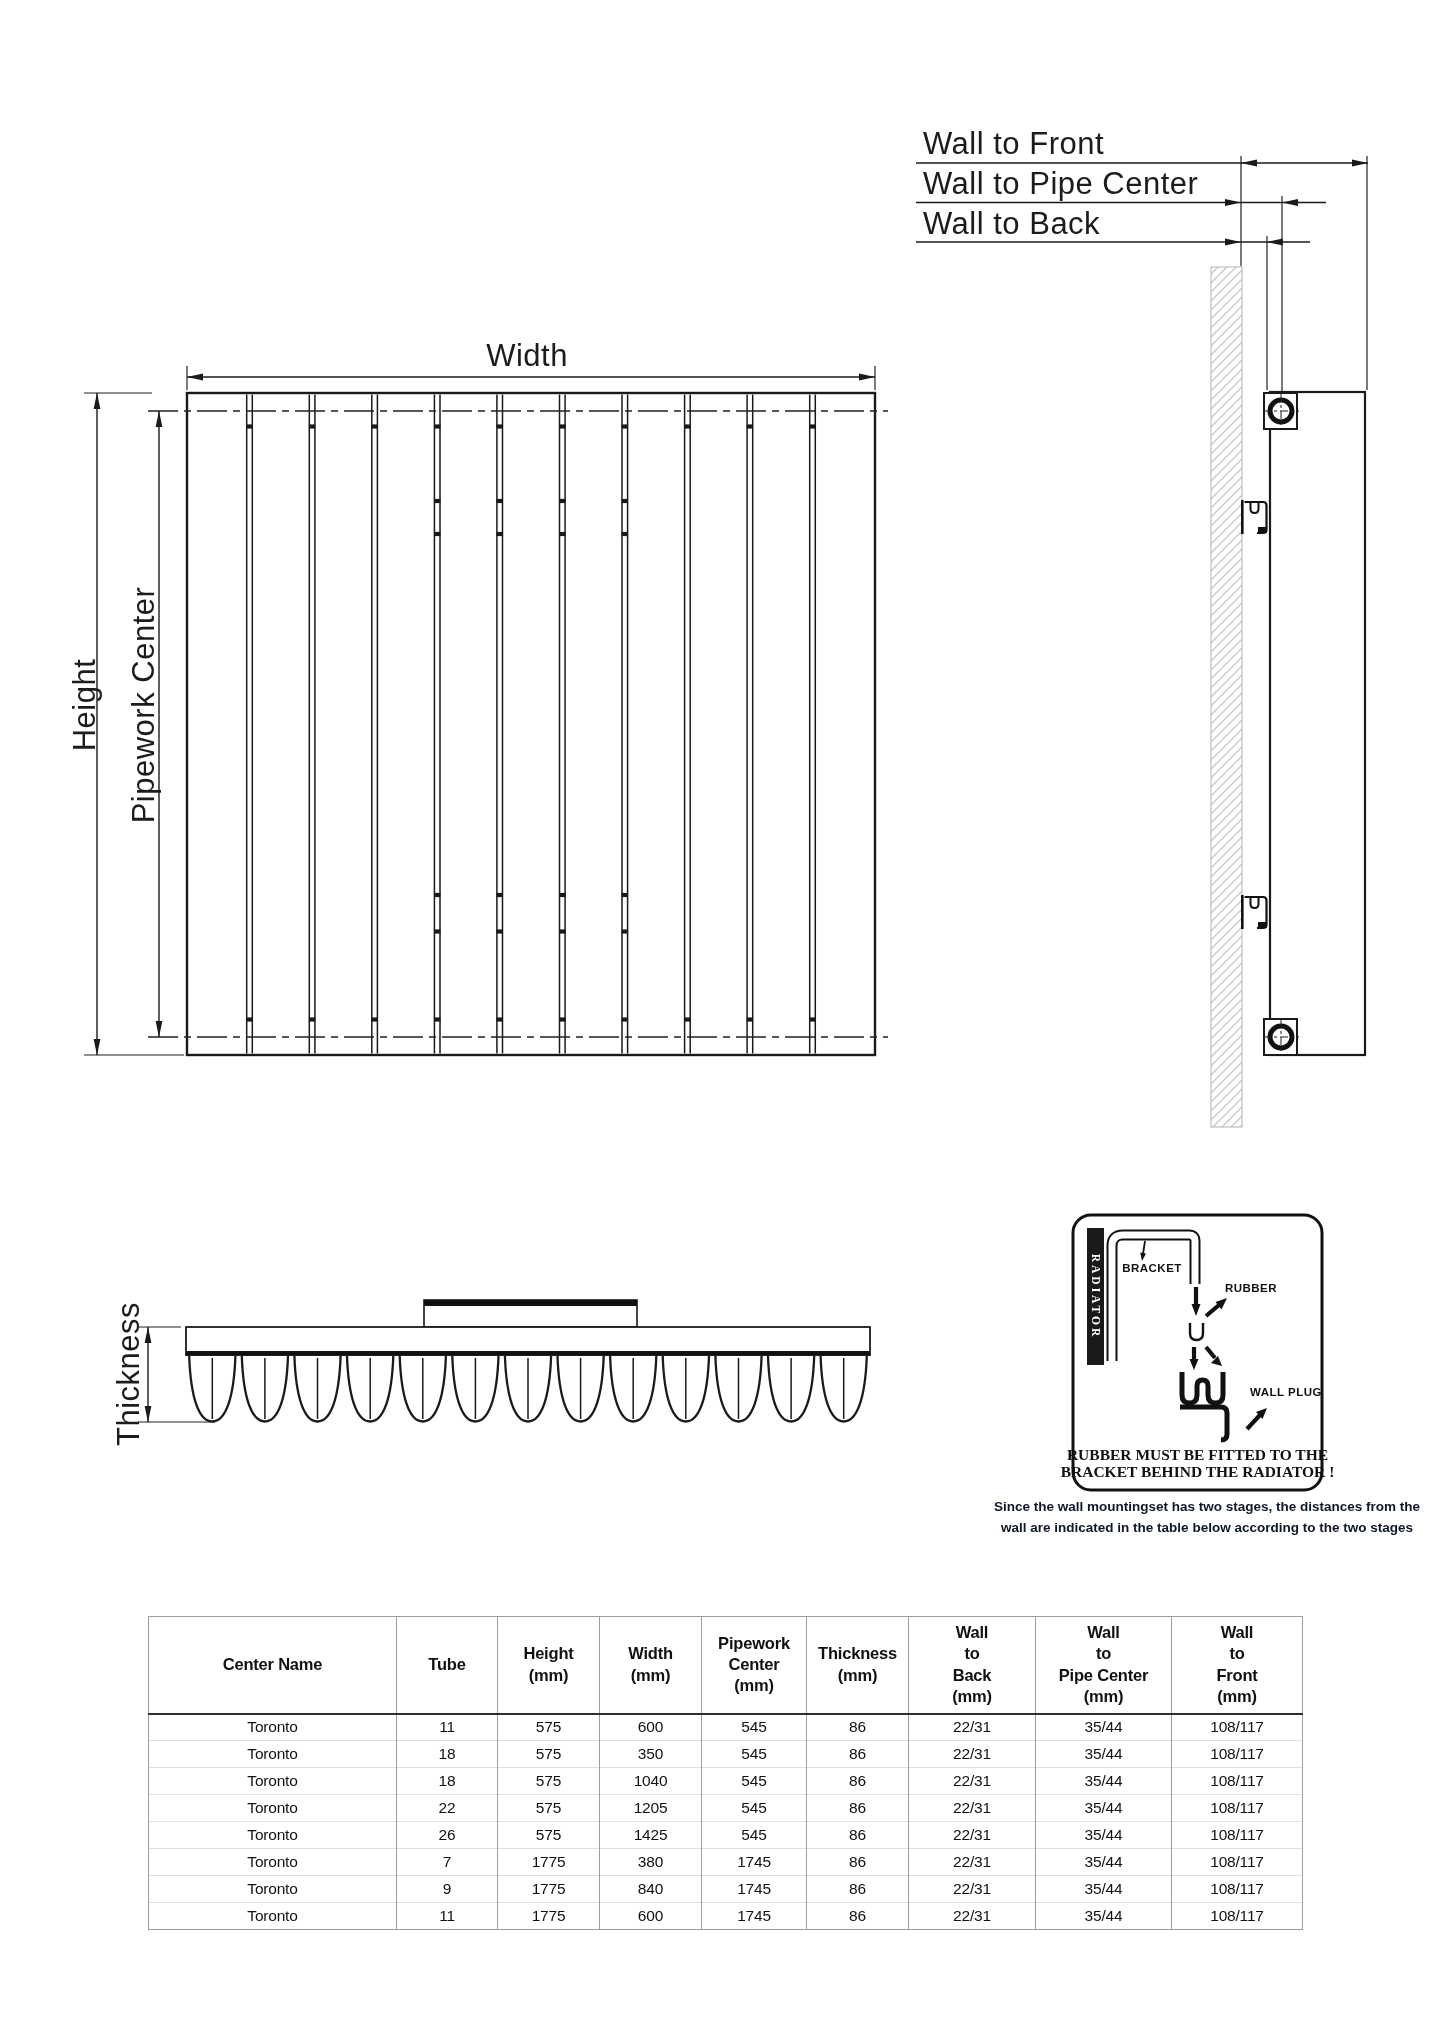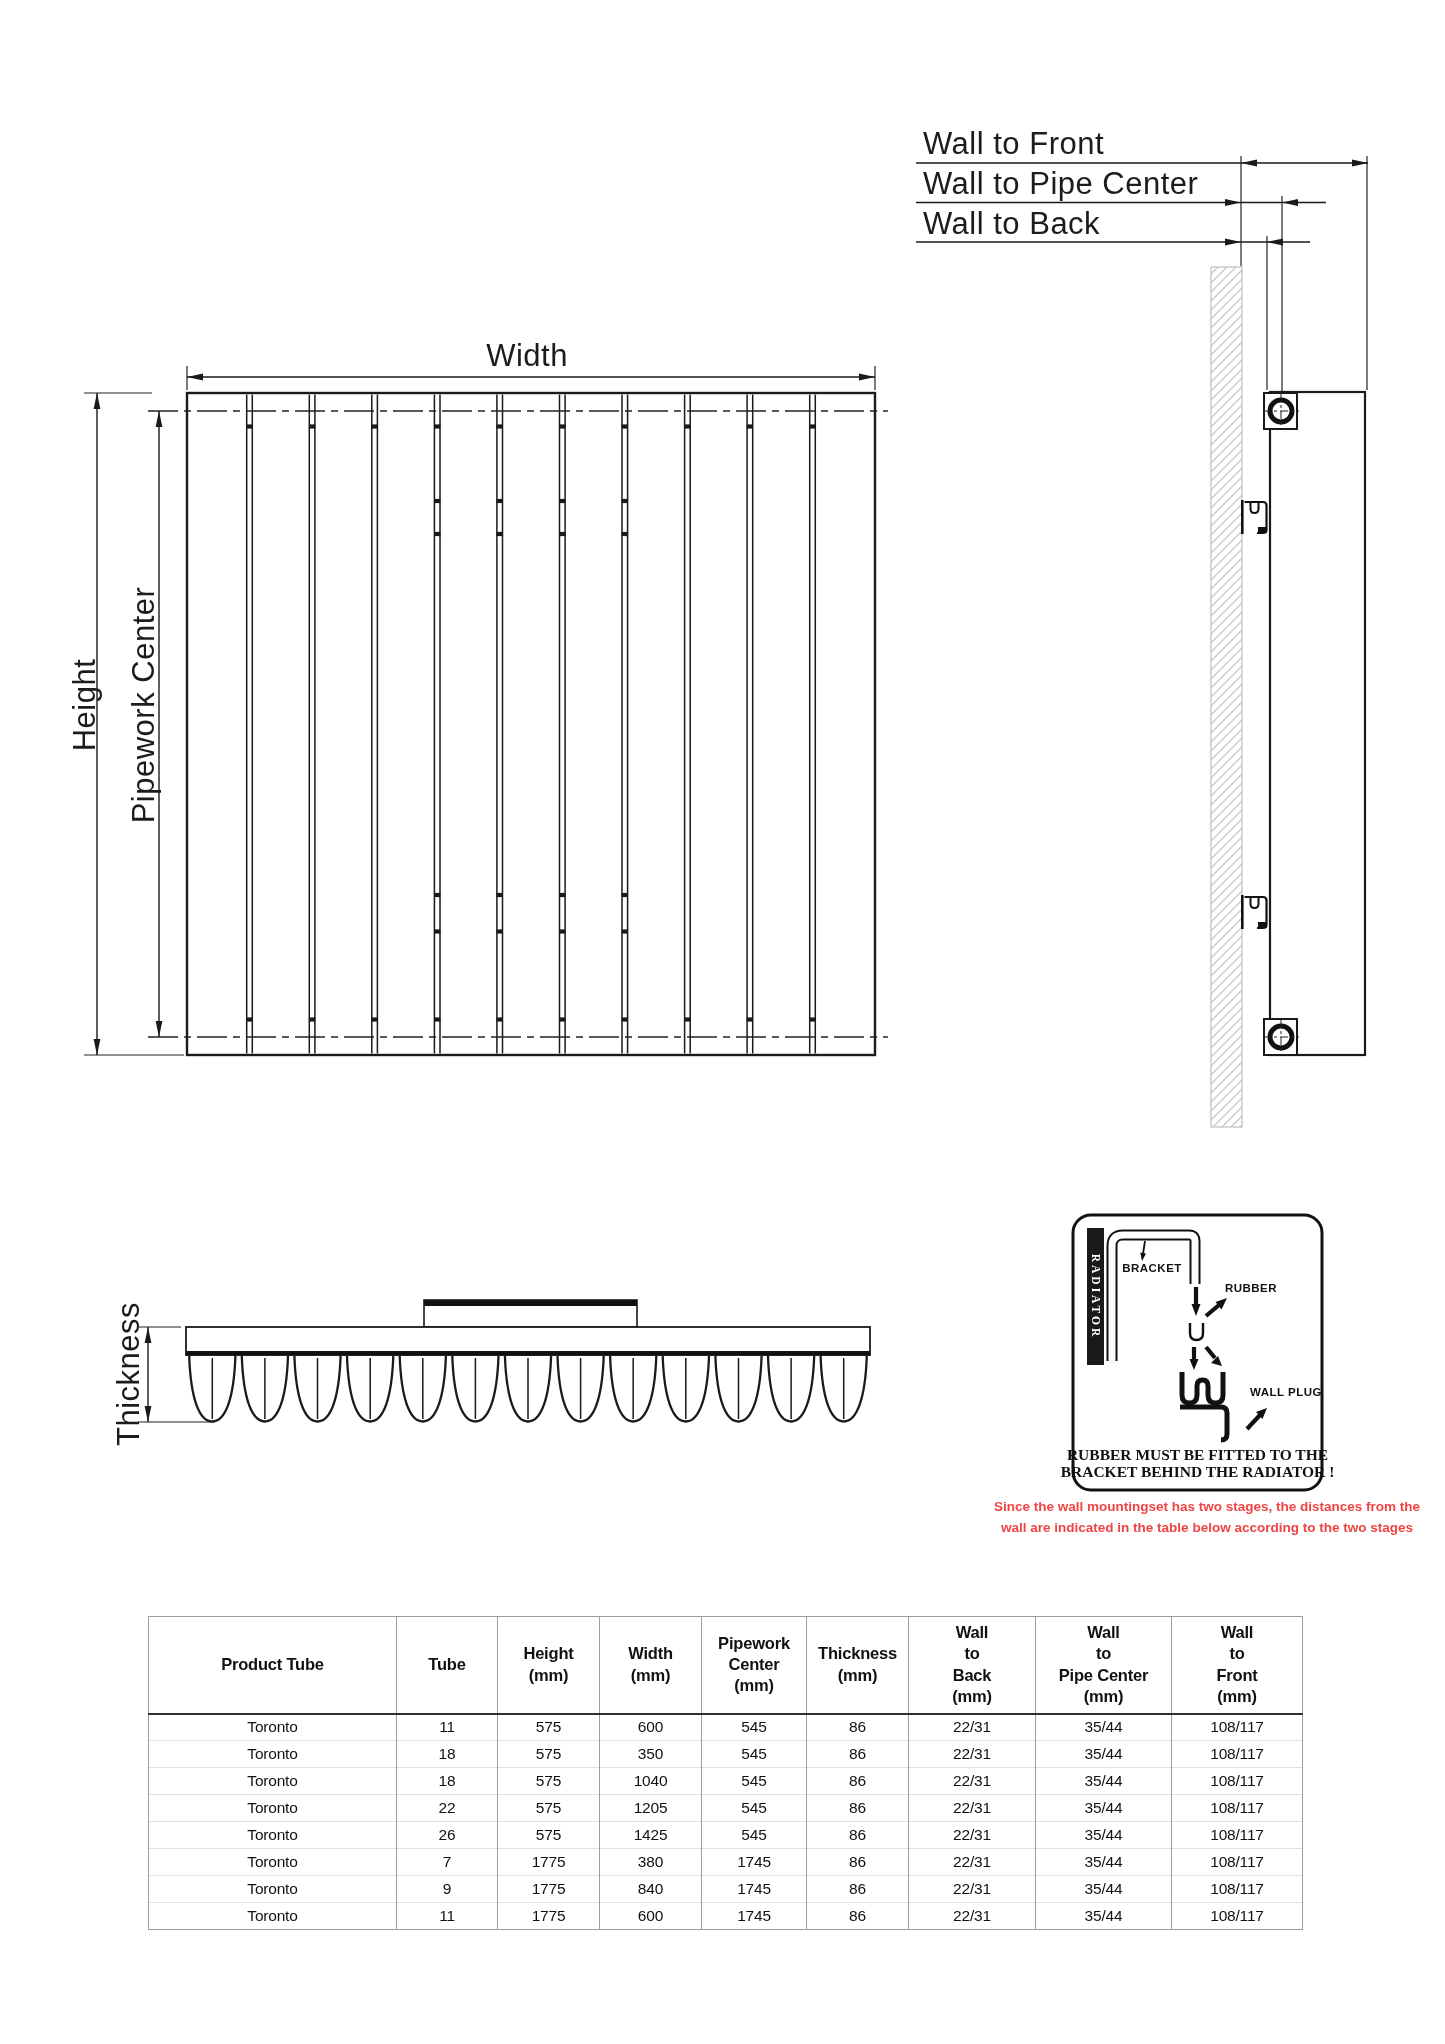--- a/index.html
+++ b/index.html
@@ -4,21 +4,21 @@
 <style>
   * { margin:0; padding:0; box-sizing:border-box; }
   html,body { background:#ffffff; }
   body { width:1445px; height:2044px; position:relative; font-family:"Liberation Sans", sans-serif; }
   svg.drawing { position:absolute; left:0; top:0; }
   .dim-label { font-family:"Liberation Sans", sans-serif; font-size:31px; fill:#1c1c1c; letter-spacing:0.5px; font-weight:400; }
   .small-label { font-family:"Liberation Sans", sans-serif; font-size:11.5px; font-weight:bold; fill:#111; letter-spacing:0.5px; }
   .warning-label { font-family:"Liberation Serif", serif; font-size:15.5px; font-weight:bold; fill:#111; }
   .radiator-bar-label { font-family:"Liberation Serif", serif; font-size:11.5px; font-weight:bold; fill:#ffffff; letter-spacing:3px; }
   .note { position:absolute; left:990px; top:1497px; width:434px; text-align:center;
-          font-size:13.5px; font-weight:600; color:#ef4444; line-height:1.55; }
+          font-size:13.5px; font-weight:600; color:#0f172a; line-height:1.55; }
   table.spec { position:absolute; left:148px; top:1616px; width:1154px; border-collapse:collapse; table-layout:fixed;
                font-family:"Liberation Sans", sans-serif; color:#111; border:1.5px solid #9e9e9e; }
   table.spec th { height:97px; font-size:16.5px; font-weight:bold; text-align:center; vertical-align:middle;
                   line-height:1.3; border-left:1px solid #9e9e9e; border-right:1px solid #9e9e9e;
                   border-bottom:2.5px solid #2f2f2f; letter-spacing:-0.2px; }
   table.spec td { height:27px; font-size:15.5px; text-align:center; vertical-align:middle;
                   border-left:1px solid #9e9e9e; border-right:1px solid #9e9e9e;
                   border-top:1px solid #e0e0e0; letter-spacing:-0.2px; }
   table.spec tbody tr:first-child td { border-top:none; }
 </style>
@@ -259,21 +259,21 @@
       <col style="width:102px">
     <col style="width:102px">
       <col style="width:105px">
       <col style="width:102px">
     <col style="width:127px">
       <col style="width:136px">
       <col style="width:131px">
   </colgroup>
   <thead>
       <tr>
-        <th>Product Tube</th>
+        <th>Center Name</th>
         <th>Tube</th>
         <th>Height<br>(mm)</th>
         <th>Width<br>(mm)</th>
         <th>Pipework<br>Center<br>(mm)</th>
         <th>Thickness<br>(mm)</th>
         <th>Wall<br>to<br>Back<br>(mm)</th>
         <th>Wall<br>to<br>Pipe Center<br>(mm)</th>
         <th>Wall<br>to<br>Front<br>(mm)</th>
       </tr>
     </thead>

